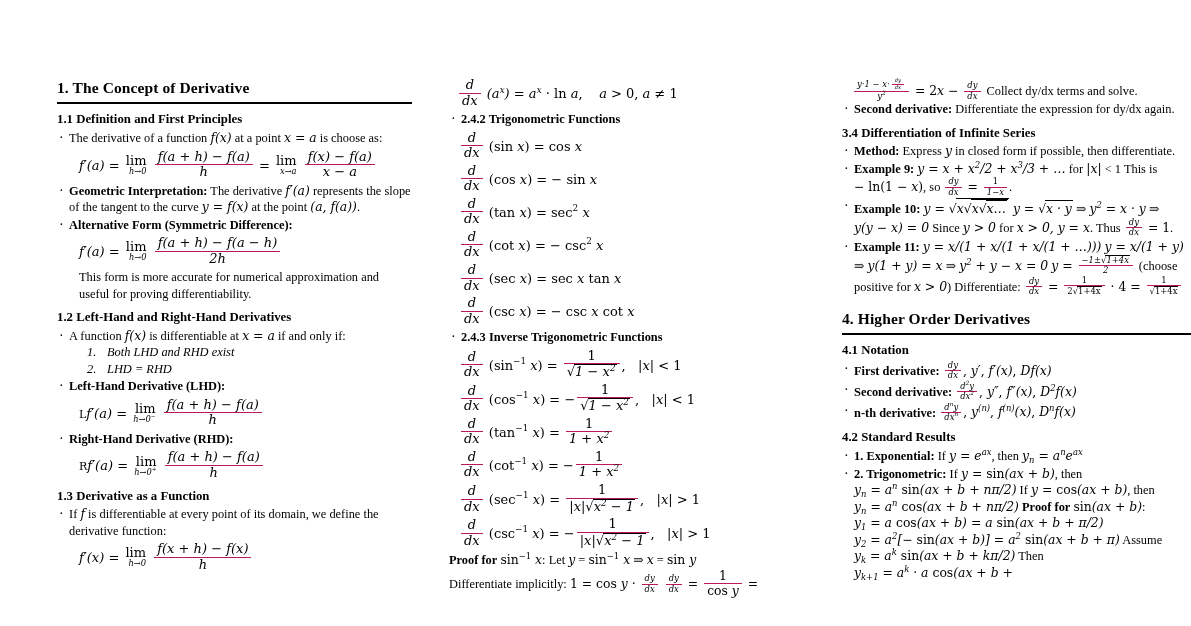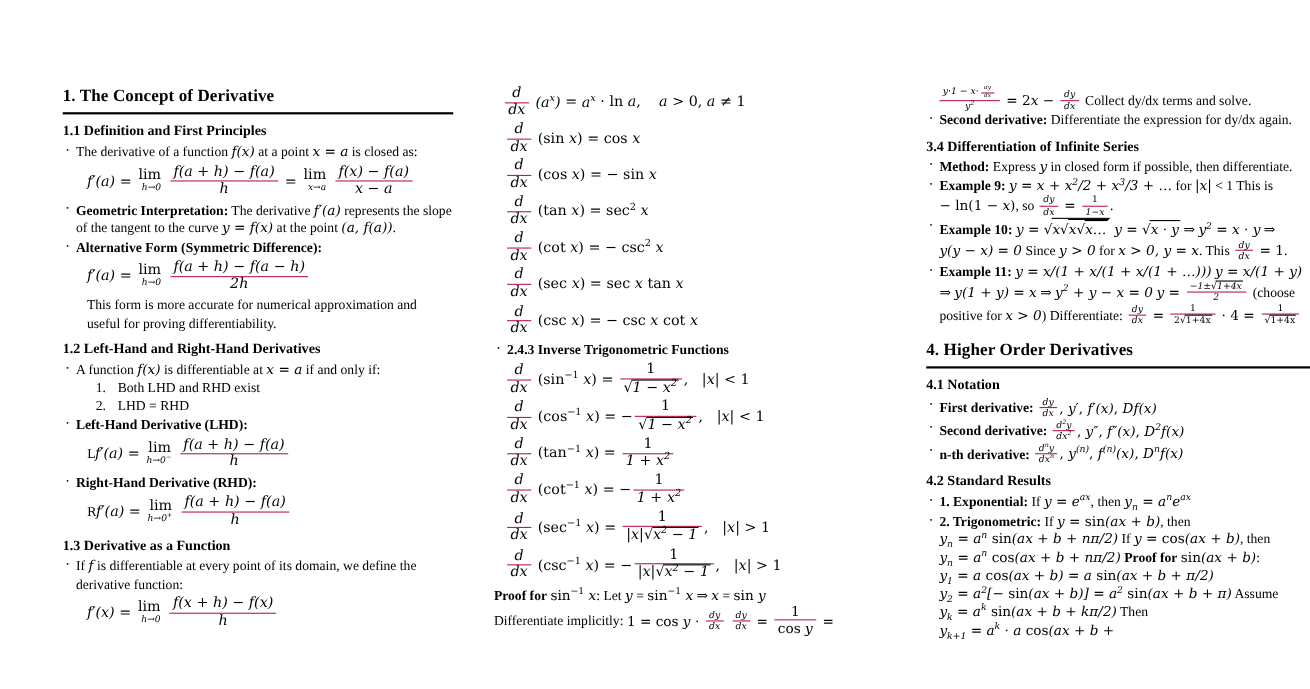--- a/index.html
+++ b/index.html
@@ -74,20 +74,21 @@
     counter-reset: ol;
     margin: 0;
     padding: 0 0 0 18px;
   }
   ol.num li {
     counter-increment: ol;
     position: relative;
     font-size: 12.4px;
     line-height: 1.33;
     padding-left: 20px;
+    font-style: italic;
   }
   ol.num li::before {
     content: counter(ol) ".";
     position: absolute;
     left: 0;
     top: 0;
   }
   .txt { font-size: 12.4px; line-height: 1.33; }
   b, strong { font-weight: bold; }
 
@@ -149,21 +150,21 @@
     <h1 class="sec">1. The Concept of Derivative</h1>
 
     <h2 class="sub">1.1 Definition and First Principles</h2>
 
     <ul>
       <li class="b">
         <span>The derivative of a function</span>
         <span class="m mi">f(x)</span>
         <span>at a point</span>
         <span class="m mi">x&nbsp;=&nbsp;a</span>
-        <span>is closed as:</span>
+        <span>is choose as:</span>
         <span class="disp m">
           <span class="mi">f′(a)</span> =
           <span class="lim"><span class="lt op">lim</span><span class="lb">h→0</span></span>
           <span class="frac"><span class="n mi">f(a&nbsp;+&nbsp;h) − f(a)</span><span class="d mi">h</span></span>
           =
           <span class="lim"><span class="lt op">lim</span><span class="lb">x→a</span></span>
           <span class="frac"><span class="n mi">f(x) − f(a)</span><span class="d mi">x − a</span></span>
         </span>
       </li>
 
@@ -239,20 +240,25 @@
   </div>
 
   <div class="col col-2">
 
     <span class="disp m" style="margin-top:0;margin-left:8px;">
       <span class="frac"><span class="n mi">d</span><span class="d mi">dx</span></span>
       <span class="mi">(a<sup class="e">x</sup>)</span> = <span class="mi">a<sup class="e">x</sup></span> · <span class="op">ln</span> <span class="mi">a</span>,
       &nbsp;&nbsp;&nbsp;<span class="mi">a</span> &gt; 0, <span class="mi">a</span> ≠ 1
     </span>
 
+    <ul>
+      <li class="b">
+        <b>2.4.2 Trigonometric Functions</b>
+      </li>
+    </ul>
 
     <span class="disp m">
       <span class="frac"><span class="n mi">d</span><span class="d mi">dx</span></span>
       (<span class="op">sin</span> <span class="mi">x</span>) = <span class="op">cos</span> <span class="mi">x</span>
     </span>
     <span class="disp m">
       <span class="frac"><span class="n mi">d</span><span class="d mi">dx</span></span>
       (<span class="op">cos</span> <span class="mi">x</span>) = − <span class="op">sin</span> <span class="mi">x</span>
     </span>
     <span class="disp m">
@@ -367,21 +373,21 @@
         <b>Example 10:</b>
         <span class="m mi">y =
           <span class="rad"><span class="rs">√</span><span class="rb">x<span class="rad"><span class="rs">√</span><span class="rb">x<span class="rad"><span class="rs">√</span><span class="rb">x…</span></span></span></span></span></span>
         </span>
         <span class="m mi">y = <span class="rad"><span class="rs">√</span><span class="rb">x · y</span></span></span>
         ⇒ <span class="m mi">y<sup class="e">2</sup> = x · y</span>
         ⇒ <span class="m mi">y(y − x) = 0</span>
         <span>Since</span>
         <span class="m mi">y &gt; 0</span>
         <span>for</span>
-        <span class="m mi">x &gt; 0, y = x</span><span>. This</span>
+        <span class="m mi">x &gt; 0, y = x</span><span>. Thus</span>
         <span class="m"><span class="frac sm"><span class="n mi">dy</span><span class="d mi">dx</span></span> = 1</span>.
       </li>
 
       <li class="b">
         <b>Example 11:</b>
         <span class="m mi">y = x/(1 + x/(1 + x/(1 + …)))</span>
         <span class="m mi">y = x/(1 + y)</span> ⇒ <span class="m mi">y(1 + y) = x</span> ⇒
         <span class="m mi">y<sup class="e">2</sup> + y − x = 0</span>
         <span class="m mi">y =
           <span class="frac sm"><span class="n">−1±<span class="rad"><span class="rs">√</span><span class="rb">1+4x</span></span></span><span class="d">2</span></span>

